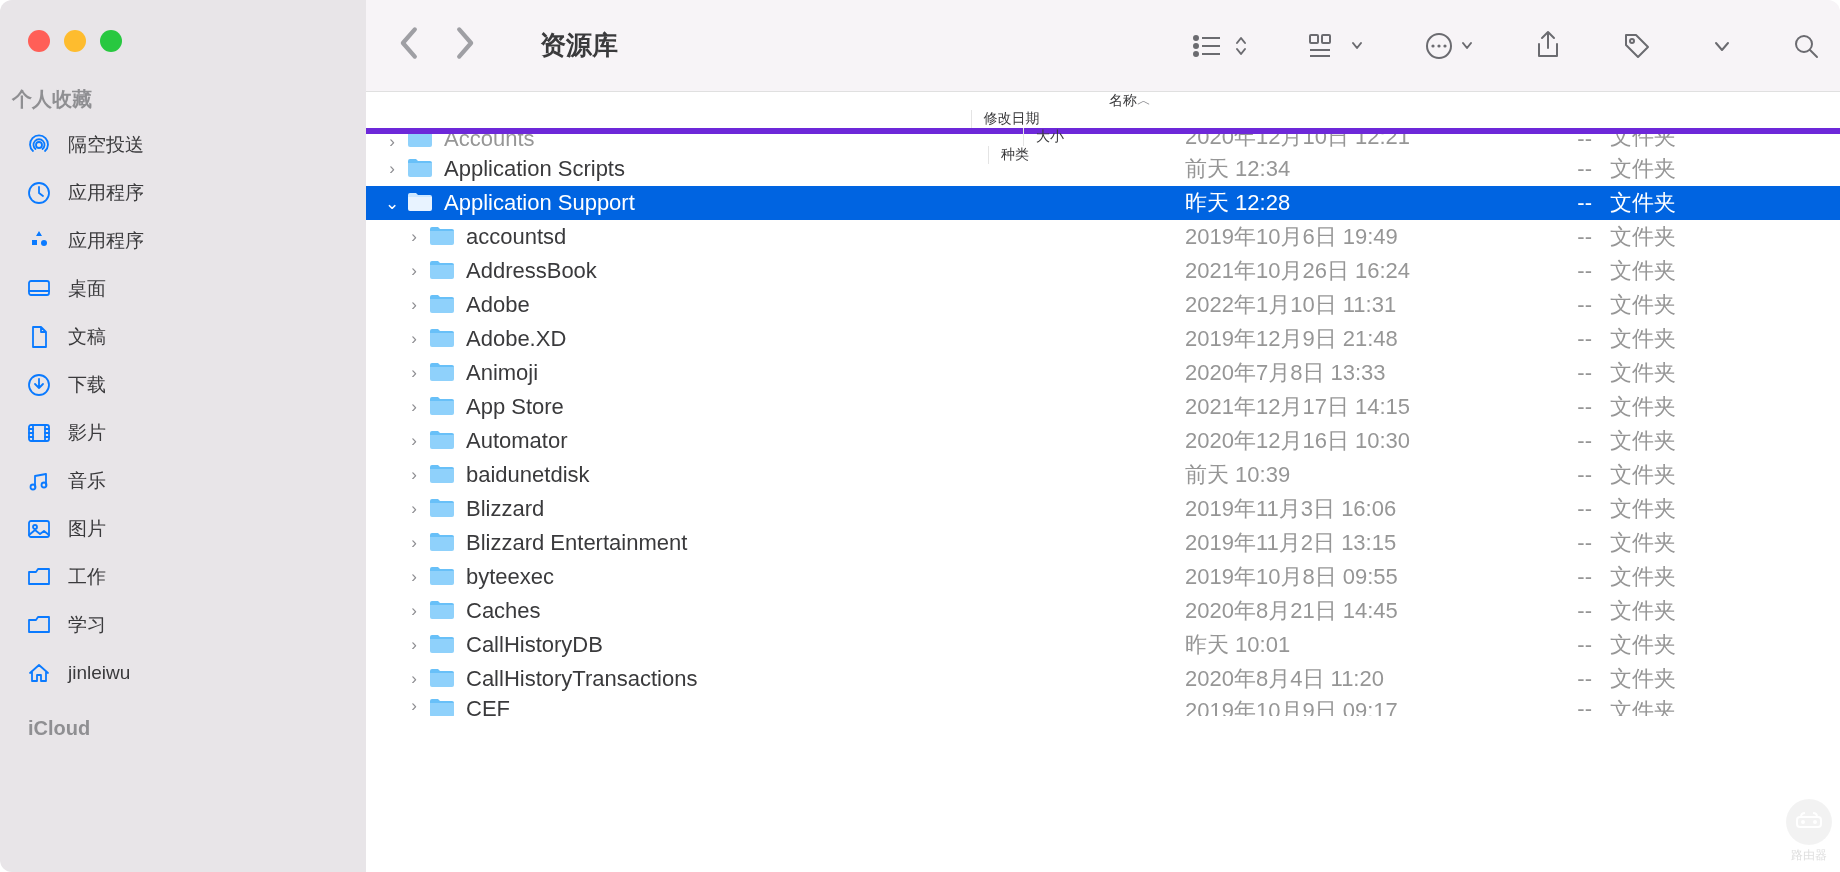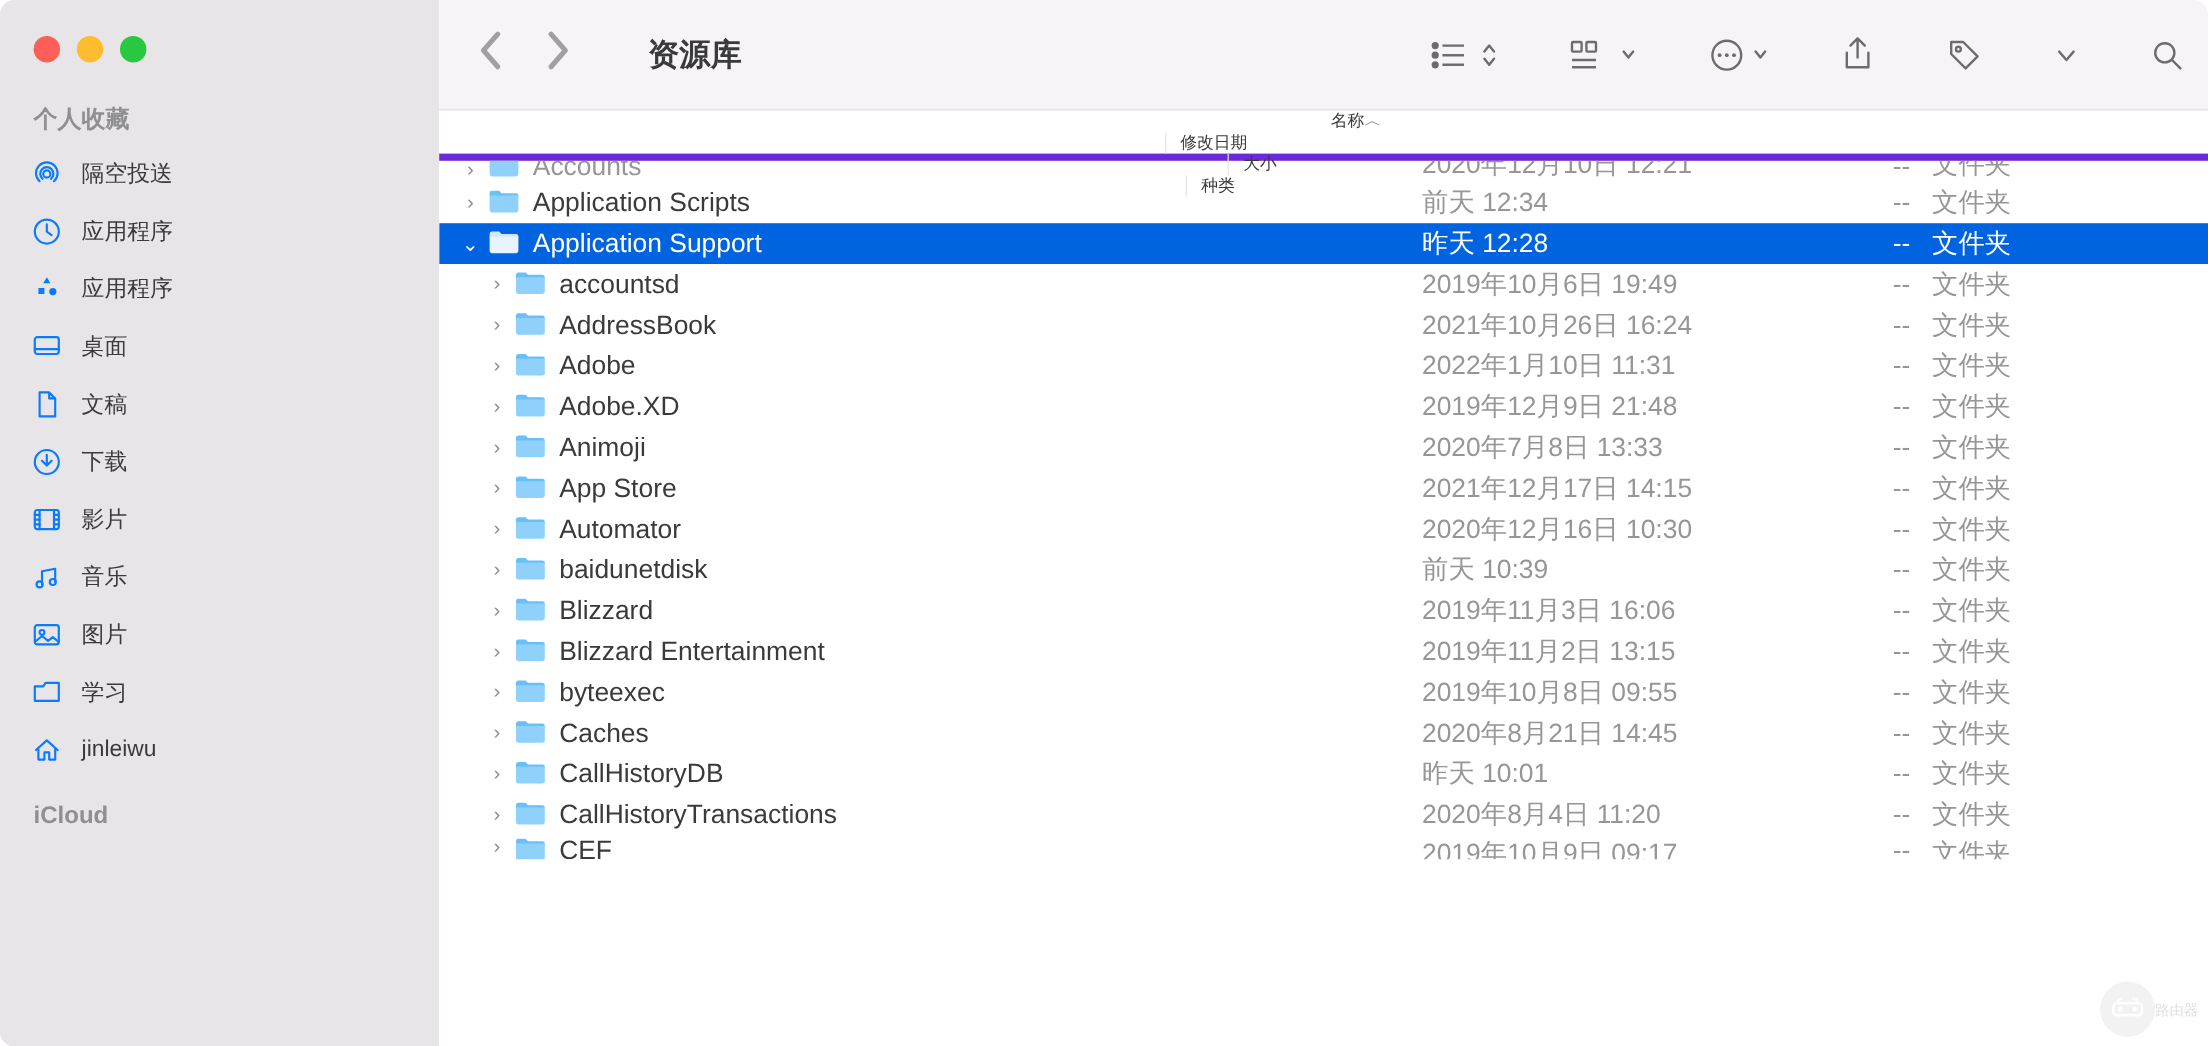--- a/index.html
+++ b/index.html
@@ -4,21 +4,21 @@
   <style>
     * { margin: 0; padding: 0; box-sizing: border-box; font-family: -apple-system, "Helvetica Neue", "PingFang SC", sans-serif; }
     body { width: 1840px; height: 872px; display: flex; background: #fff; border-radius: 12px; overflow: hidden; font-size: 24px; }
     
     .sidebar { width: 366px; background: #e8e5e8; display: flex; flex-direction: column; padding-top: 14px; }
     .traffic-lights { display: flex; gap: 14px; padding: 16px 0 28px 28px; }
     .tl { width: 22px; height: 22px; border-radius: 50%; }
     .tl.red { background: #ff5f57; }
     .tl.yellow { background: #febc2e; }
     .tl.green { background: #28c840; }
-    .sidebar-section-label { color: #8f8f92; font-size: 20px; font-weight: 600; padding: 6px 0 8px 28px; }
+    .sidebar-section-label { color: #8f8f92; font-size: 20px; font-weight: 600; padding: 6px 0 8px 12px; }
     .sidebar-item { display: flex; align-items: center; gap: 14px; padding: 9px 0 9px 24px; color: #3a3a3c; cursor: default; }
     .sidebar-item .icon { width: 30px; height: 30px; display: flex; align-items: center; justify-content: center; color: #0a7aff; }
     .sidebar-item .label { font-size: 19px; }
     .icloud-label { color: #8f8f92; font-size: 20px; font-weight: 600; padding: 20px 0 0 28px; }
     
     .main { flex: 1; display: flex; flex-direction: column; background: #fff; position: relative; }
     .toolbar { height: 92px; background: #f7f4f7; border-bottom: 1px solid #e0e0e0; display: flex; align-items: center; padding: 0 20px 0 30px; gap: 36px; }
     .nav-buttons { display: flex; gap: 34px; }
     .nav-btn { color: #9f9fa4; cursor: default; }
     .nav-btn svg { width: 24px; height: 34px; }
@@ -51,21 +51,21 @@
     .row .r-date { width: 265px; color: #969696; }
     .row .r-size { width: 160px; color: #969696; text-align: right; padding-right: 18px; }
     .row .r-kind { width: 230px; color: #969696; }
 
     .folder-svg { filter: none; }
     .folder-svg .top { fill: #68c0f8; }
     .folder-svg .body { fill: #8fd1fb; }
     .row.selected .folder-svg .top { fill: #cde7ff; }
     .row.selected .folder-svg .body { fill: #e8f3ff; }
 
-    .watermark { position: absolute; right: 8px; bottom: 8px; opacity: 0.5; color: #bdbdbd; font-size: 14px; display: flex; align-items: center; }
+    .watermark { position: absolute; right: 8px; bottom: 8px; opacity: 0.5; color: #bdbdbd; font-size: 14px; display: flex; flex-direction: column; align-items: center; }
     .watermark-circle { width: 46px; height: 46px; border-radius: 50%; background: #e6e6e6; display: flex; align-items: center; justify-content: center; }
   </style>
 </head>
 <body>
 
 <div class="sidebar">
   <div class="traffic-lights">
     <div class="tl red"></div>
     <div class="tl yellow"></div>
     <div class="tl green"></div>
@@ -154,20 +154,28 @@
       </div>
       <div class="sidebar-item">
         <span class="icon">
           <svg width="26" height="26" viewBox="0 0 26 26" stroke="currentColor" fill="none" stroke-width="1.8" stroke-linecap="round" stroke-linejoin="round">
             <rect x="3" y="5" width="20" height="16" rx="2"></rect>
             <circle cx="9" cy="11" r="2"></circle>
             <path d="M3 19 l6 -5 l5 4 l4 -3 l5 4"></path>
           </svg>
         </span>
         <span class="label">图片</span>
+      </div>
+      <div class="sidebar-item">
+        <span class="icon">
+          <svg width="26" height="26" viewBox="0 0 26 26" stroke="currentColor" fill="none" stroke-width="1.8" stroke-linecap="round" stroke-linejoin="round">
+            <path d="M3 8 h7 l2 -3 h11 v15 h-20 z"></path>
+          </svg>
+        </span>
+        <span class="label">工作</span>
       </div>
       <div class="sidebar-item">
         <span class="icon">
           <svg width="26" height="26" viewBox="0 0 26 26" stroke="currentColor" fill="none" stroke-width="1.8" stroke-linecap="round" stroke-linejoin="round">
             <path d="M3 8 h7 l2 -3 h11 v15 h-20 z"></path>
           </svg>
         </span>
         <span class="label">学习</span>
       </div>
       <div class="sidebar-item">

